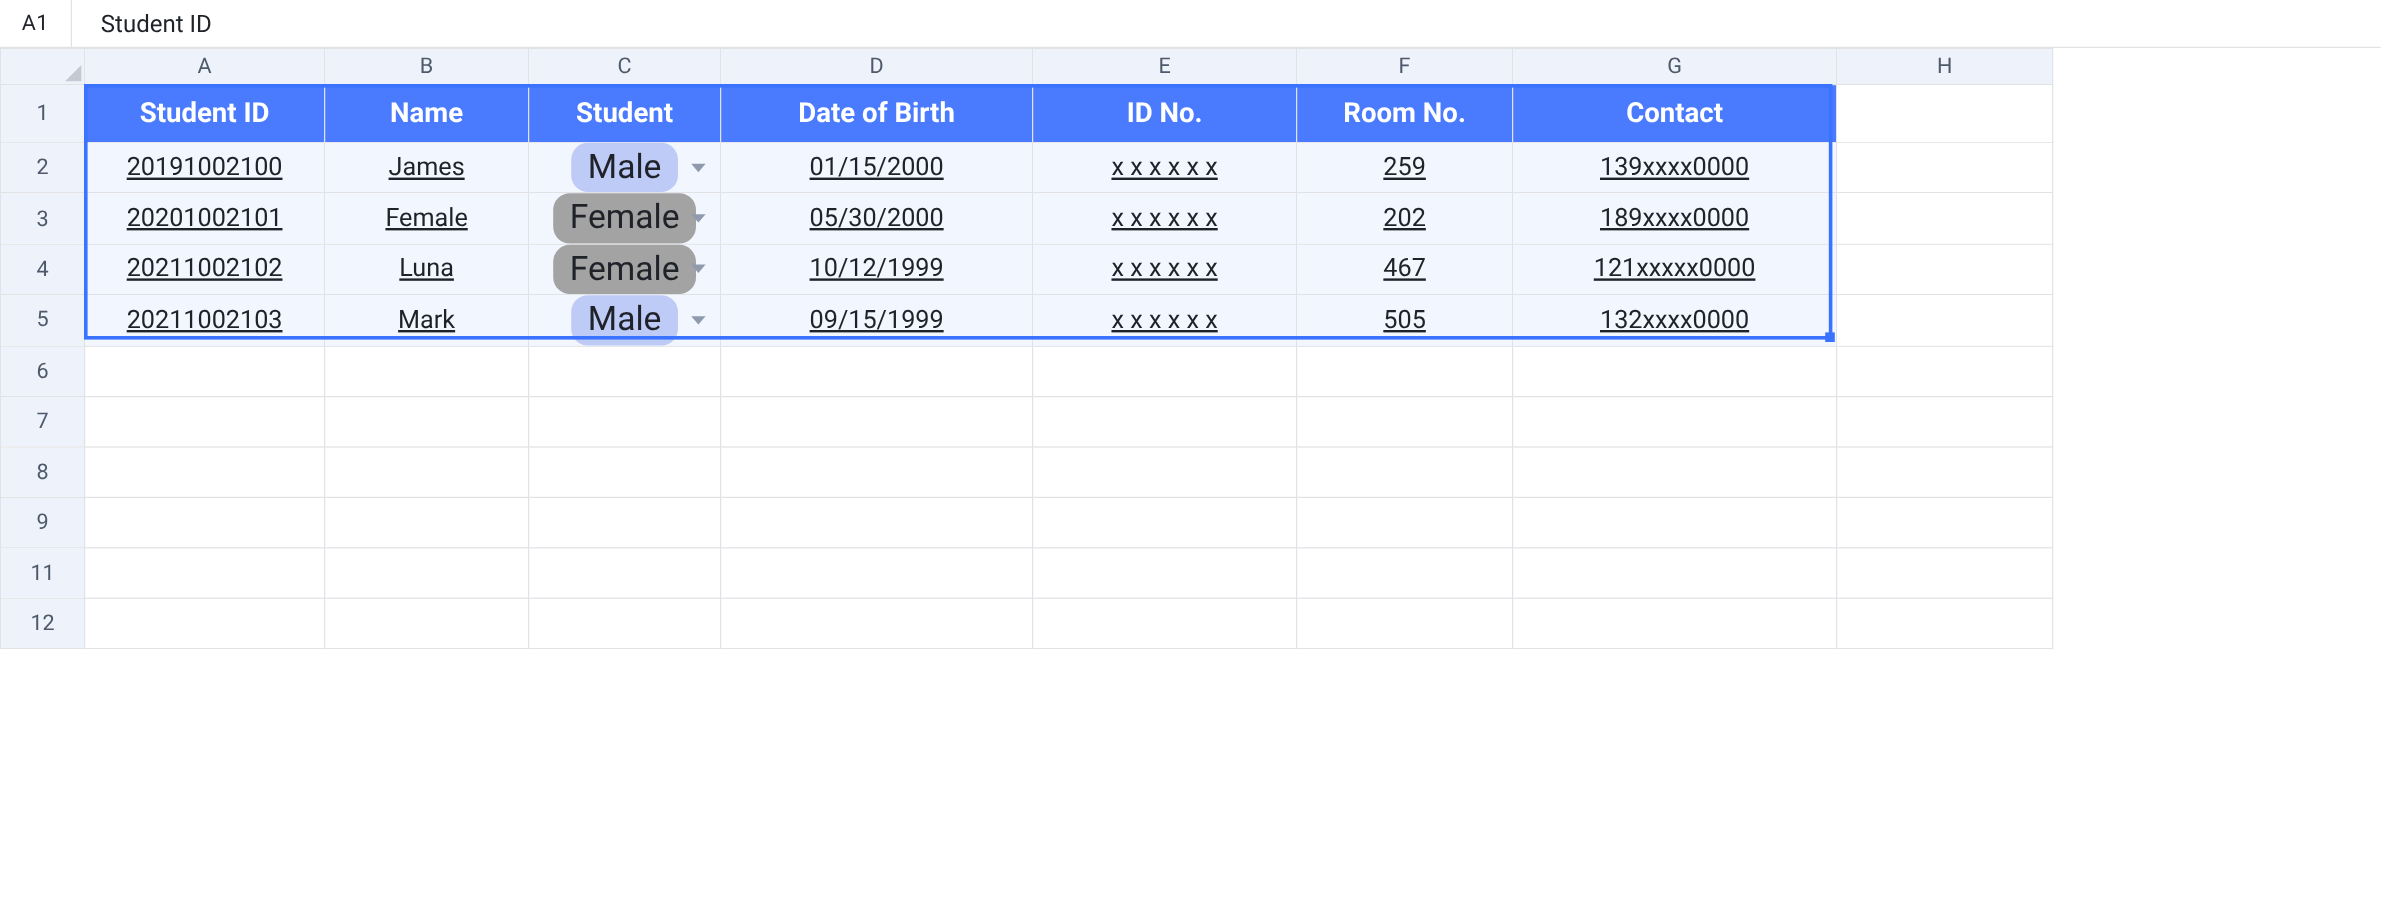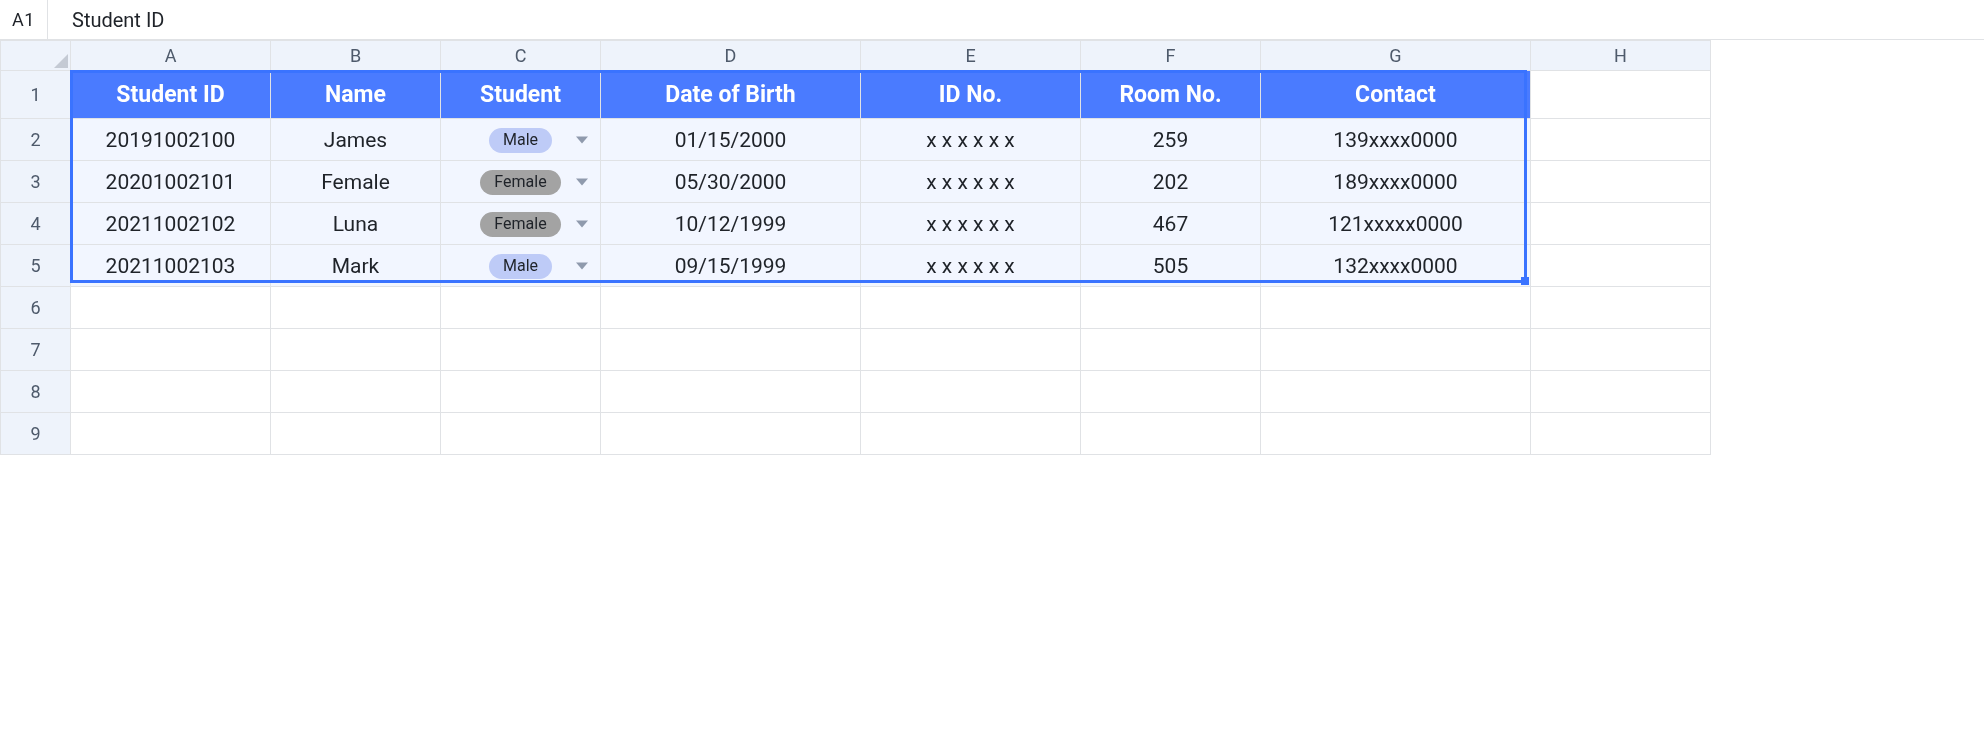--- a/index.html
+++ b/index.html
@@ -12,21 +12,21 @@
   }
 
   
   .top-bar {
     display: flex;
     align-items: stretch;
     height: 40px;
     border-bottom: 1px solid #e0e2e5;
   }
   .name-box {
-    width: 48px;
+    width: 60px;
     display: flex;
     align-items: center;
     justify-content: center;
     font-size: 18px;
     color: #1f2329;
     border-right: 1px solid #e0e2e5;
     letter-spacing: 0.5px;
   }
   .formula-bar {
     flex: 1;
@@ -87,28 +87,29 @@
     font-weight: 700;
     font-size: 23px;
     height: 48px;
   }
   
   .data-row td {
     background: #f2f6ff;
     font-size: 21px;
     color: #1f2329;
     height: 42px;
+    text-decoration: underline;
   }
 
   
   .pill {
     display: inline-block;
     padding: 2px 14px 3px;
     border-radius: 14px;
-    font-size: 16px;
+    font-size: 28px;
     line-height: 1.3;
   }
   .pill-male   { background: #becbf7; }
   .pill-female { background: #a3a3a3; }
   .dd-arrow {
     position: absolute;
     right: 12px;
     top: 50%;
     transform: translateY(-50%);
     width: 0; height: 0;
@@ -252,18 +253,40 @@
           <th class="rowhdr">9</th>
           <td></td>
           <td></td>
           <td></td>
           <td></td>
           <td></td>
           <td></td>
           <td></td>
           <td></td>
         </tr>
+        <tr>
+          <th class="rowhdr">11</th>
+          <td></td>
+          <td></td>
+          <td></td>
+          <td></td>
+          <td></td>
+          <td></td>
+          <td></td>
+          <td></td>
+        </tr>
+        <tr>
+          <th class="rowhdr">12</th>
+          <td></td>
+          <td></td>
+          <td></td>
+          <td></td>
+          <td></td>
+          <td></td>
+          <td></td>
+          <td></td>
+        </tr>
       </tbody>
   </table>
   <div id="sel-outline" class="selection-outline" style="left: 69.5px; top: 29.5px; width: 1457px; height: 213px;">
     <div class="selection-handle"></div>
   </div>
 </div>
 
 </body></html>

